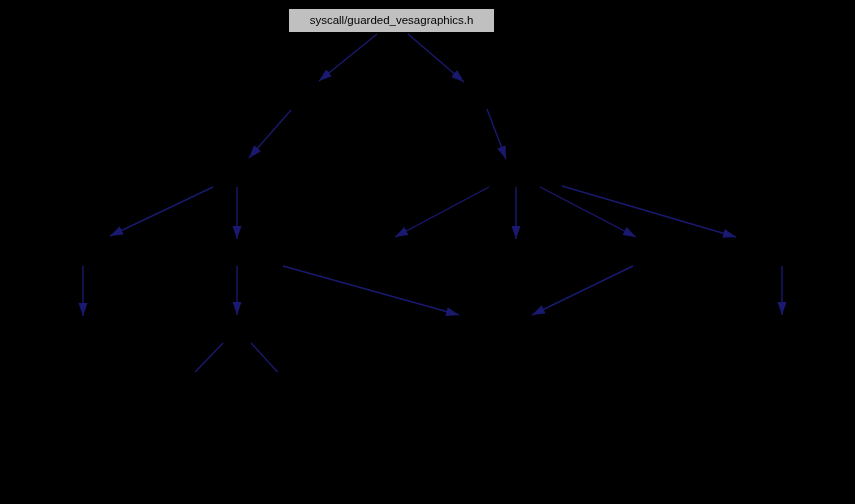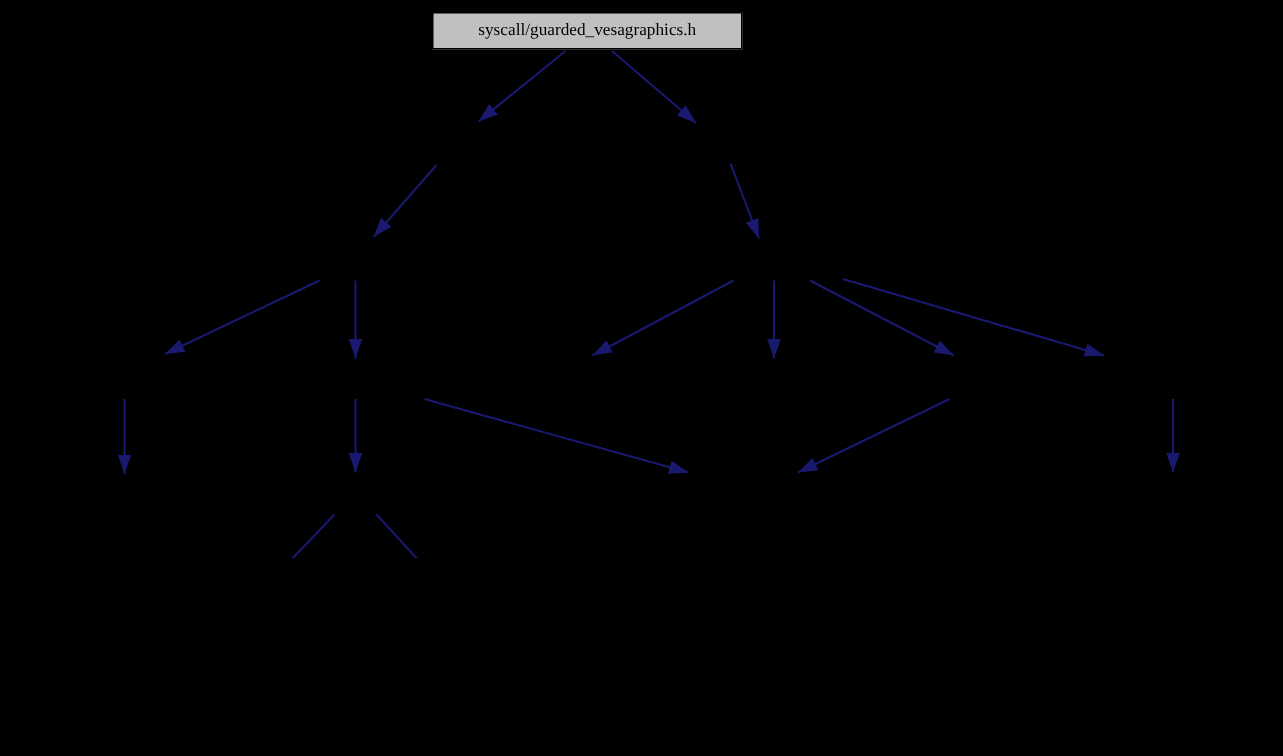--- a/index.html
+++ b/index.html
@@ -6,21 +6,21 @@
     margin: 0;
     padding: 0;
     background: #000000;
   }
   .graph-canvas {
     position: relative;
     width: 855px;
     height: 372px;
     background: #000000;
     overflow: hidden;
-    font-family: Liberation Serif, serif;
+    font-family: Liberation Sans, sans-serif;
   }
   .edges-layer {
     position: absolute;
     left: 0;
     top: 0;
     width: 855px;
     height: 504px;
     display: block;
   }
   .graph-node {

